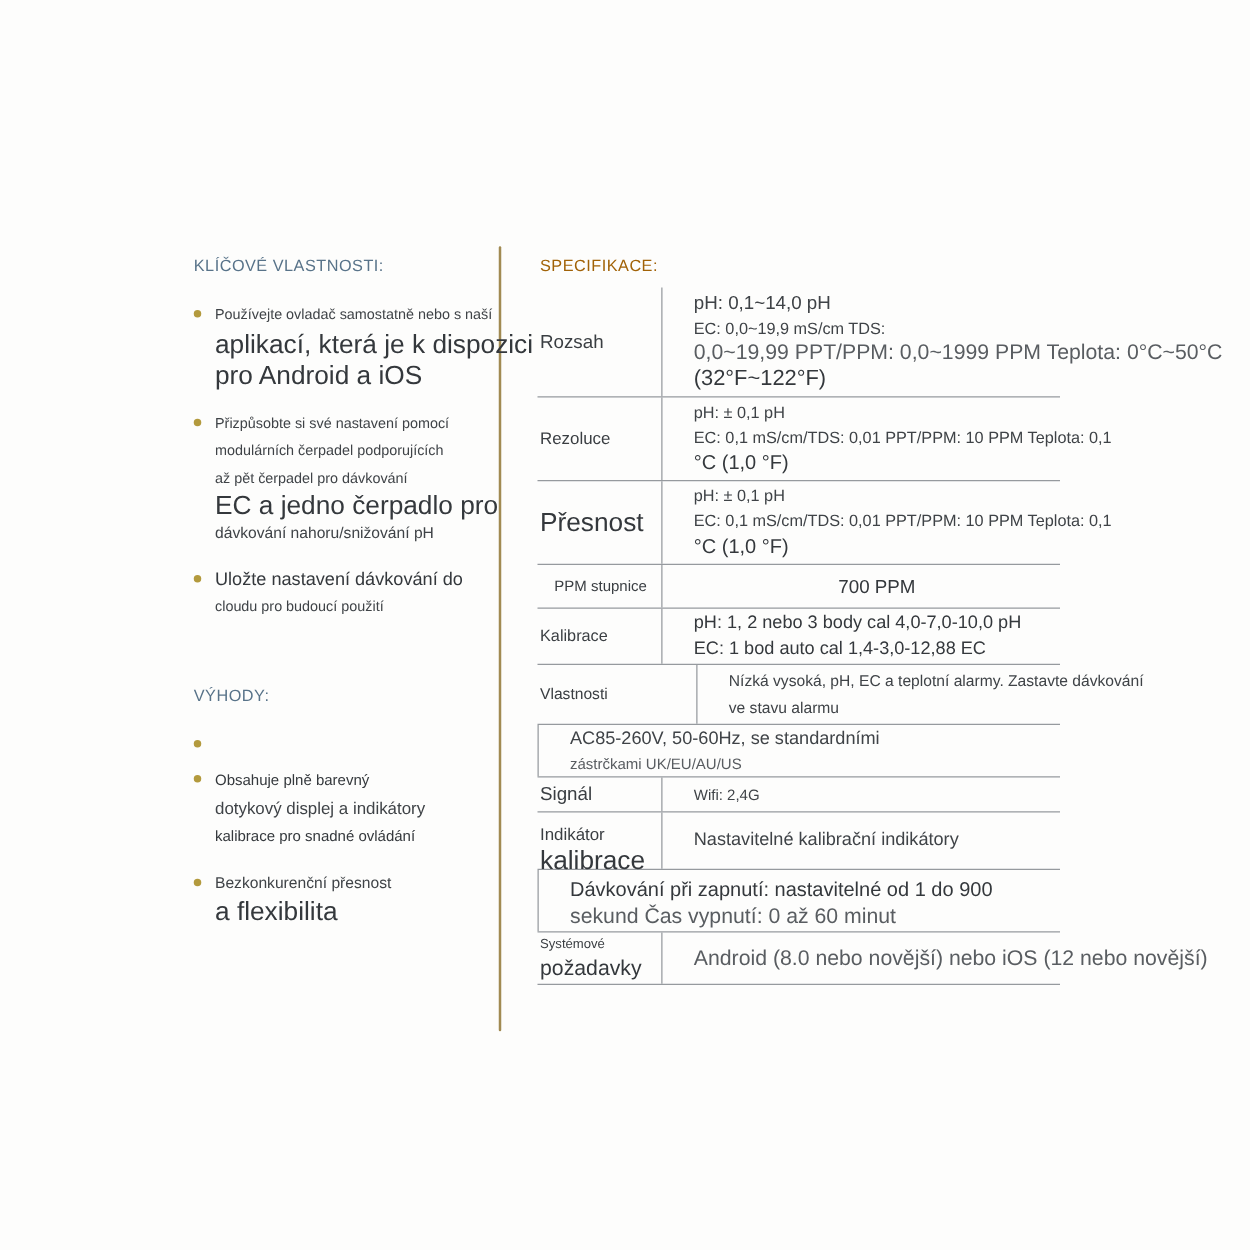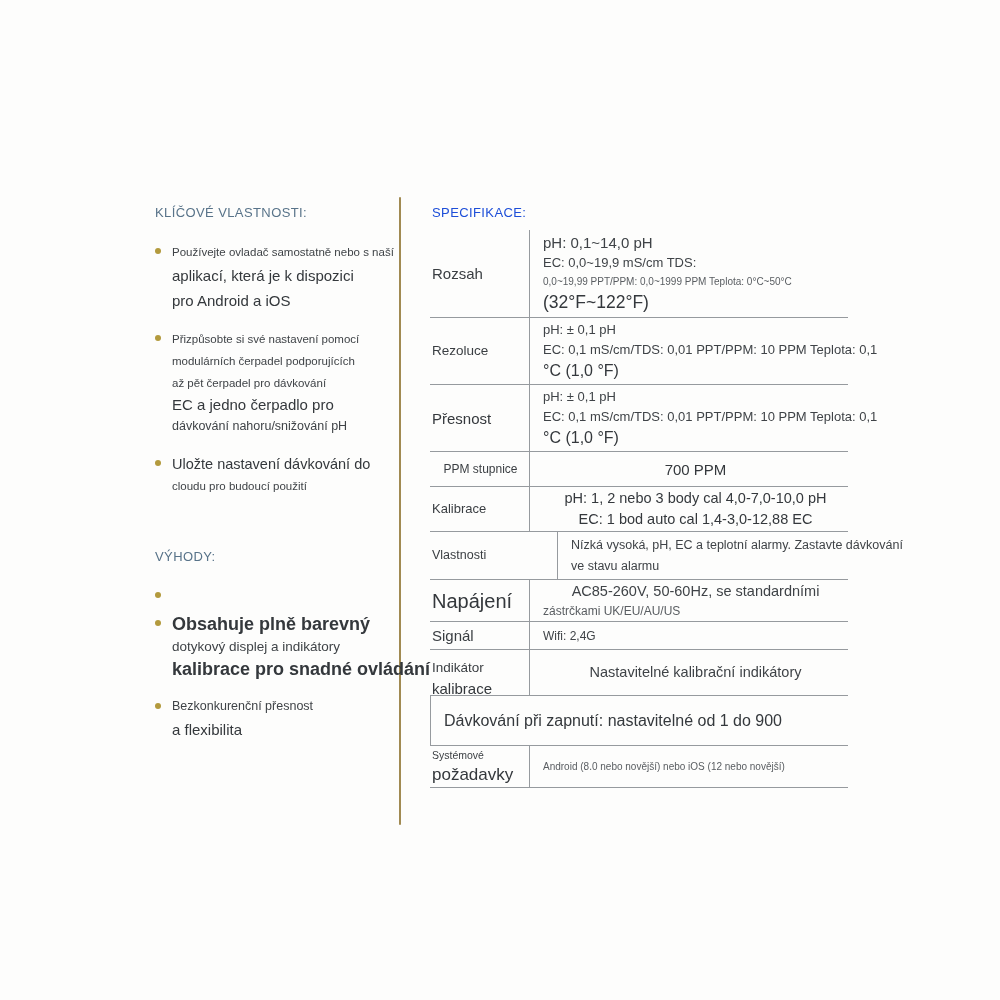--- a/index.html
+++ b/index.html
@@ -26,54 +26,54 @@
   }
   .bullet-item{display:flex;margin-bottom:15px;}
   .dot{flex:none;width:6px;height:6px;border-radius:50%;background:#b39a3d;margin:7px 0 0 0;}
   .bullet-lines{margin-left:11px;}
   .bullet-lines div{white-space:nowrap;}
 
   .benefits-block{margin-top:52px;}
 
   
   .t10{font-size:10.5px;line-height:16px;}
-  .t11{font-size:10px;line-height:17px;}
+  .t11{font-size:17px;line-height:17px;}
   .t115{font-size:11.5px;line-height:22px;}
   .t12{font-size:12px;line-height:18px;}
   .t125{font-size:12.5px;line-height:21px;}
   .t13{font-size:13px;line-height:19.5px;}
   .t135{font-size:13.5px;line-height:22px;}
-  .t14{font-size:18px;line-height:23px;font-weight:bold;}
-  .t145{font-size:14.5px;line-height:21px;text-align:center;}
+  .t14{font-size:12px;line-height:23px;}
+  .t145{font-size:14.5px;line-height:21px;}
   .t15{font-size:15px;line-height:21px;}
-  .t155{font-size:15px;line-height:25px;}
+  .t155{font-size:21px;line-height:25px;}
   .t16{font-size:16px;line-height:23px;}
   .t17{font-size:17px;line-height:24px;}
   .t175{font-size:17.5px;line-height:25px;}
   .t20{font-size:20px;line-height:24px;}
   .muted{color:#595d61;}
   .dark{color:#34383c;}
 
   
   .spec-title{
     position:absolute;left:432px;top:205px;margin:0;
-    font-size:13px;letter-spacing:.4px;color:#1d4ed8;font-weight:400;
+    font-size:13px;letter-spacing:.4px;color:#a16207;font-weight:400;
   }
   .spec-table{position:absolute;left:430px;top:230px;width:418px;}
   .srow{
     display:flex;box-sizing:border-box;
     border-bottom:1px solid #969a9e;
   }
   .srow .lbl{
     flex:none;width:99px;box-sizing:border-box;padding-left:2px;
     display:flex;flex-direction:column;justify-content:center;color:#3a3e42;
   }
   .srow .val{
     flex:1;box-sizing:border-box;border-left:1px solid #969a9e;
-    padding-left:13px;display:flex;flex-direction:column;justify-content:center;
+    padding-left:25px;display:flex;flex-direction:column;justify-content:center;
   }
   .val div, .lbl div{white-space:nowrap;}
   .r0{height:88px;} .r1{height:67px;} .r2{height:67px;} .r3{height:35px;text-align:center;}
   .r4{height:45px;} .r5{height:48px;gap:28px;} .r6{height:42px;} .r7{height:28px;}
   .r8{height:46px;} .r9{height:30px;} .r10{height:50px;} .r11{height:42px;}
 </style>
 </head>
 <body>
 
 <div class="canvas">
@@ -198,23 +198,20 @@
       <div class="lbl">
         <div class="t125">Vlastnosti</div>
       </div>
       <div class="val">
         <div class="t125">Nízká vysoká, pH, EC a teplotní alarmy. Zastavte dávkování</div>
         <div class="t125">ve stavu alarmu</div>
       </div>
     </div>
 
     <div class="srow r6">
-      <div class="lbl">
-        <div class="t20 dark">Napájení</div>
-      </div>
       <div class="val">
         <div class="t145">AC85-260V, 50-60Hz, se standardními</div>
         <div class="t12 muted">zástrčkami UK/EU/AU/US</div>
       </div>
     </div>
 
     <div class="srow r7">
       <div class="lbl">
         <div class="t15">Signál</div>
       </div>
@@ -230,20 +227,21 @@
       </div>
       <div class="val">
         <div class="t145">Nastavitelné kalibrační indikátory</div>
       </div>
     </div>
 
 
     <div class="srow r10">
       <div class="val">
         <div class="t16 dark">Dávkování při zapnutí: nastavitelné od 1 do 900</div>
+        <div class="t11 muted">sekund Čas vypnutí: 0 až 60 minut</div>
       </div>
     </div>
 
     <div class="srow r11">
       <div class="lbl">
         <div class="t10">Systémové</div>
         <div class="t17 dark">požadavky</div>
       </div>
       <div class="val">
         <div class="t11 muted">Android (8.0 nebo novější) nebo iOS (12 nebo novější)</div>

